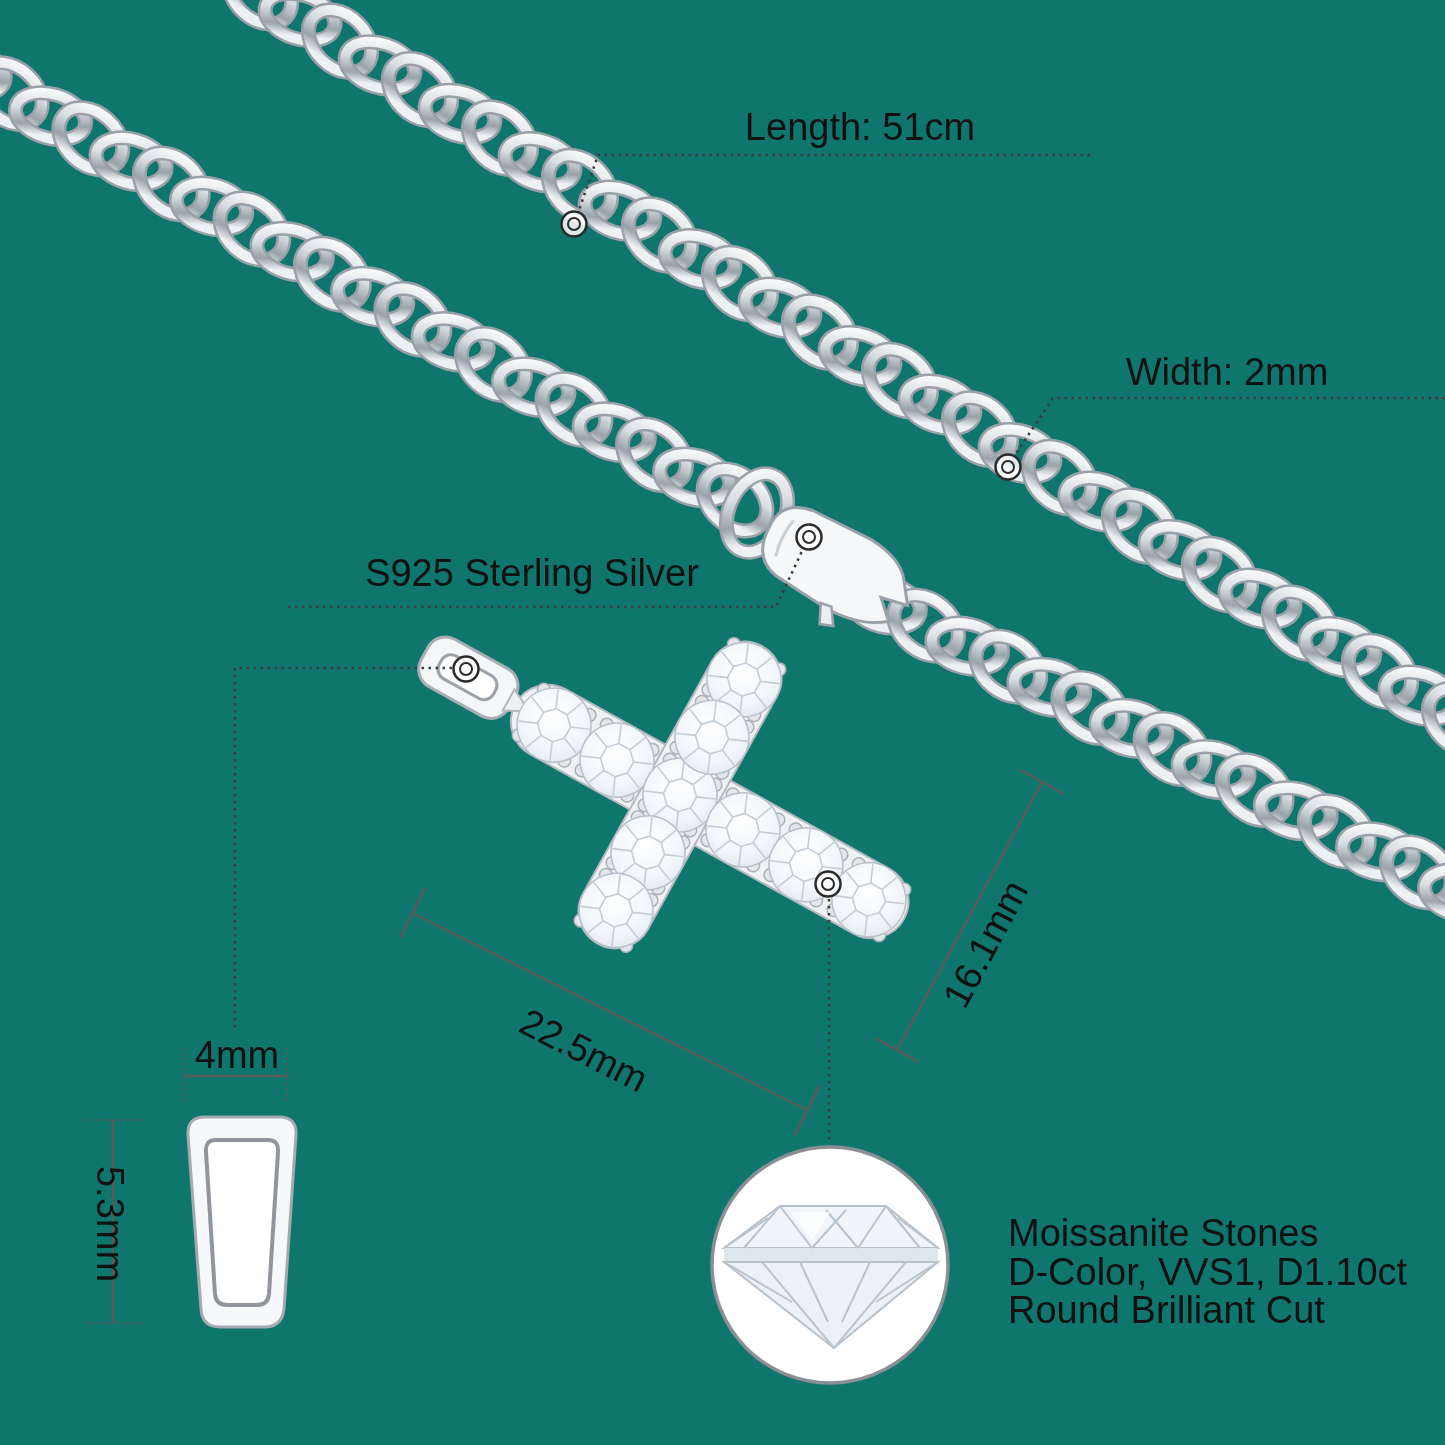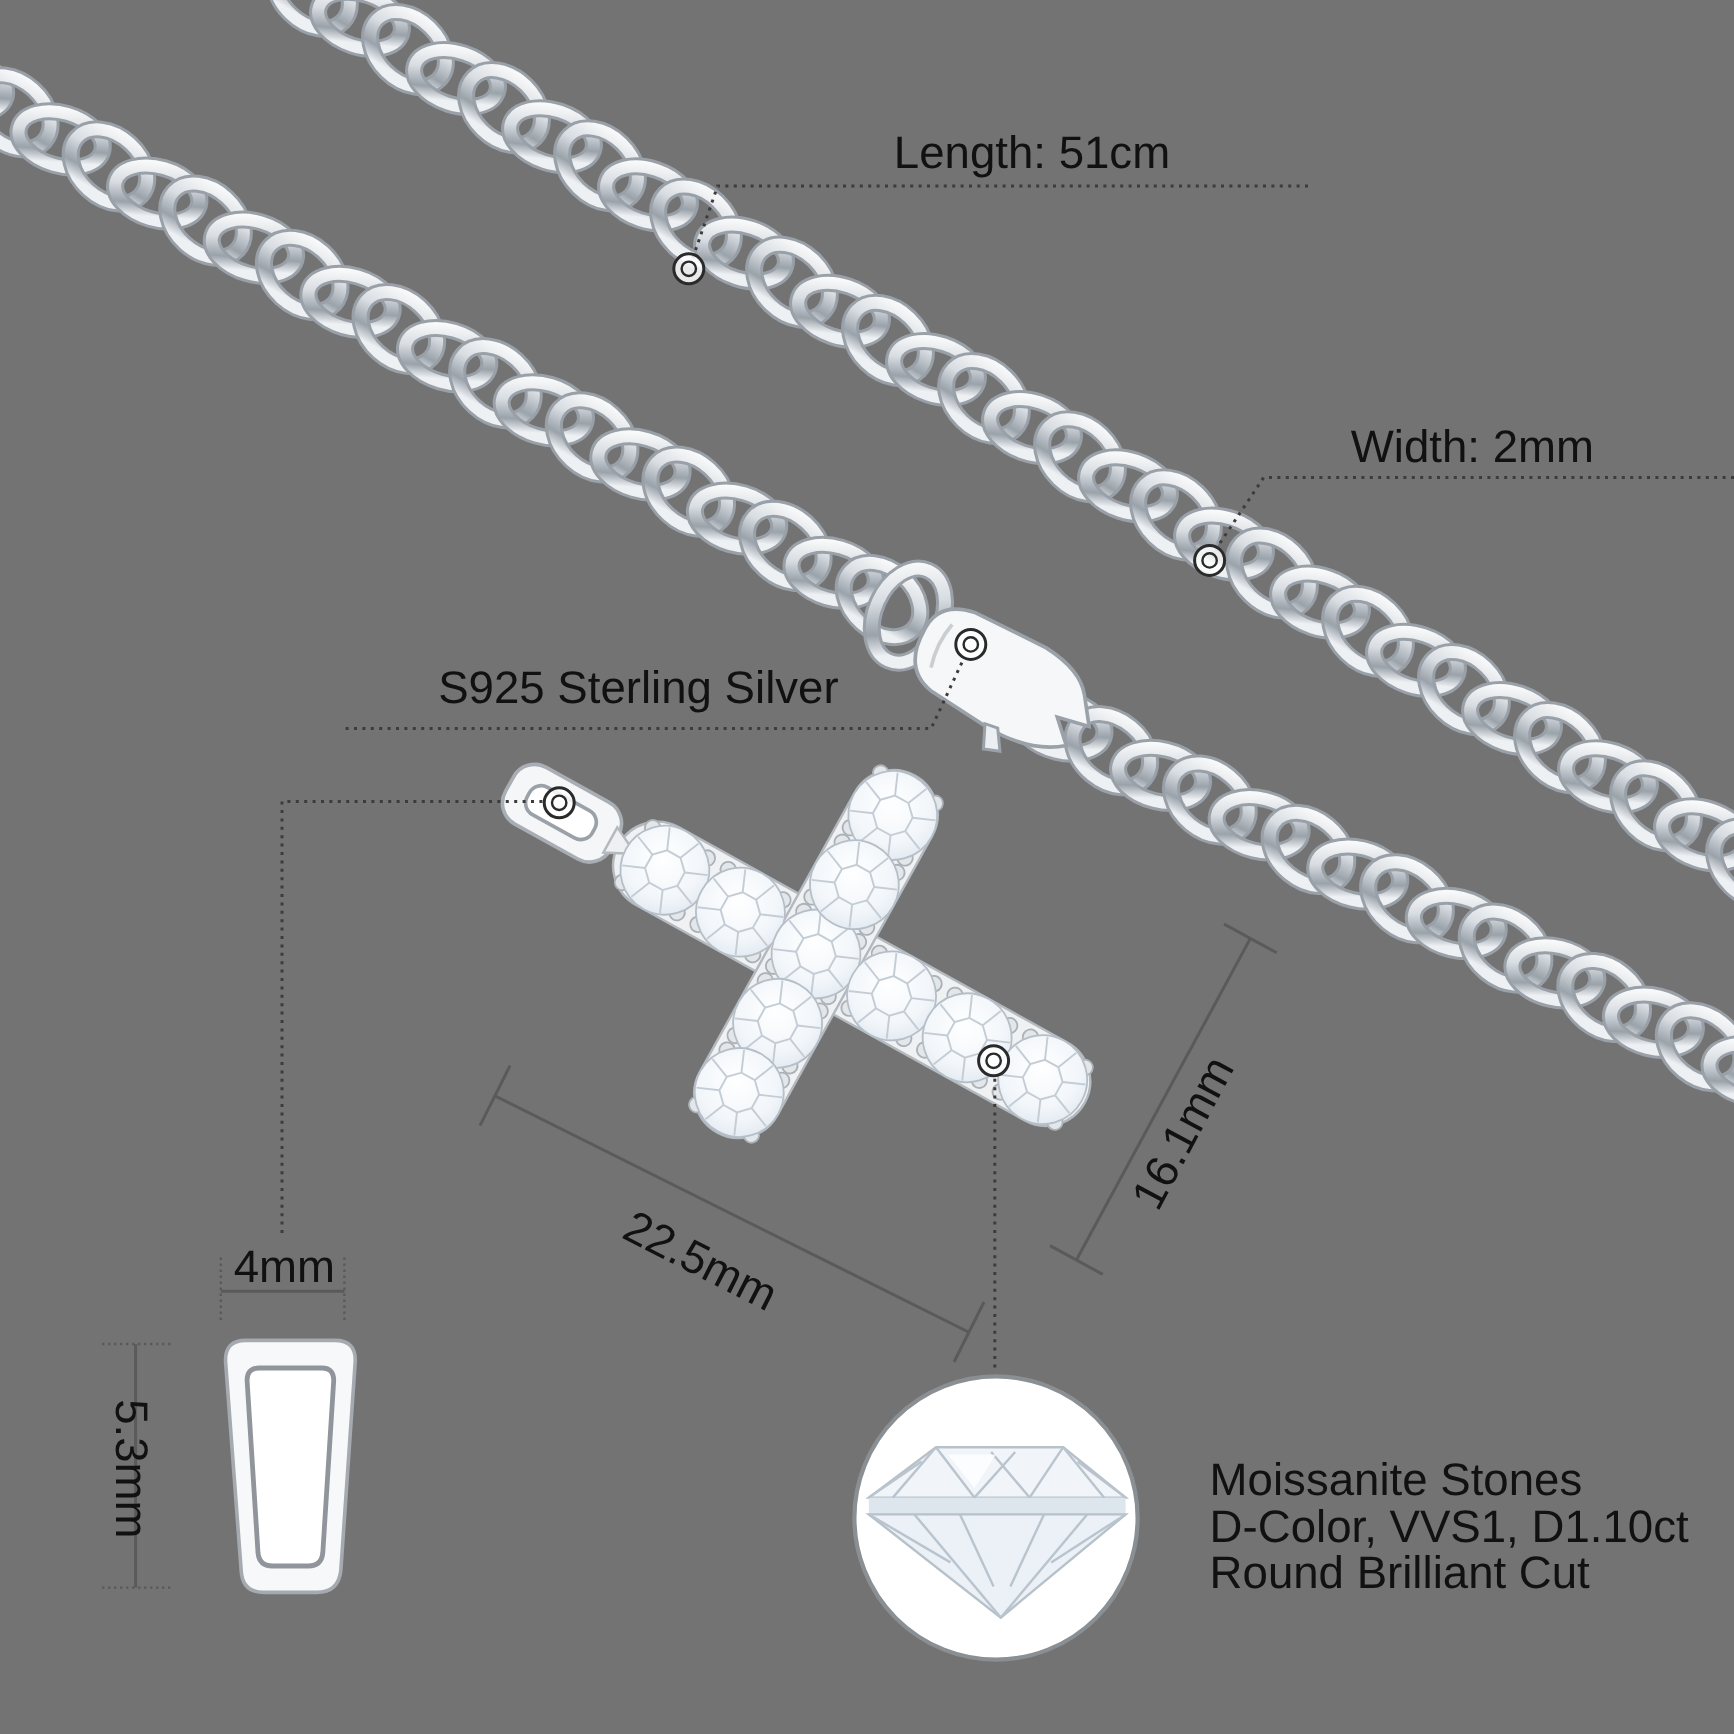--- a/index.html
+++ b/index.html
@@ -1,16 +1,16 @@
 <!DOCTYPE html>
 <html><head>
 <meta charset="utf-8">
 <style>
   html,body{margin:0;padding:0;background:#ffffff;}
-  .stage{position:relative;width:1445px;height:1445px;background:#737373;overflow:hidden;
+  .stage{position:relative;width:1445px;height:1445px;background:#0f766e;overflow:hidden;
          font-family:"Liberation Sans","DejaVu Sans",sans-serif;}
   svg text{font-family:"Liberation Sans","DejaVu Sans",sans-serif;fill:#111111;}
   .lbl{font-size:38px;}
 </style>
 </head>
 <body>
 
 <div class="stage">
 <svg width="1445" height="1445" viewBox="0 0 1445 1445">
   <defs>

